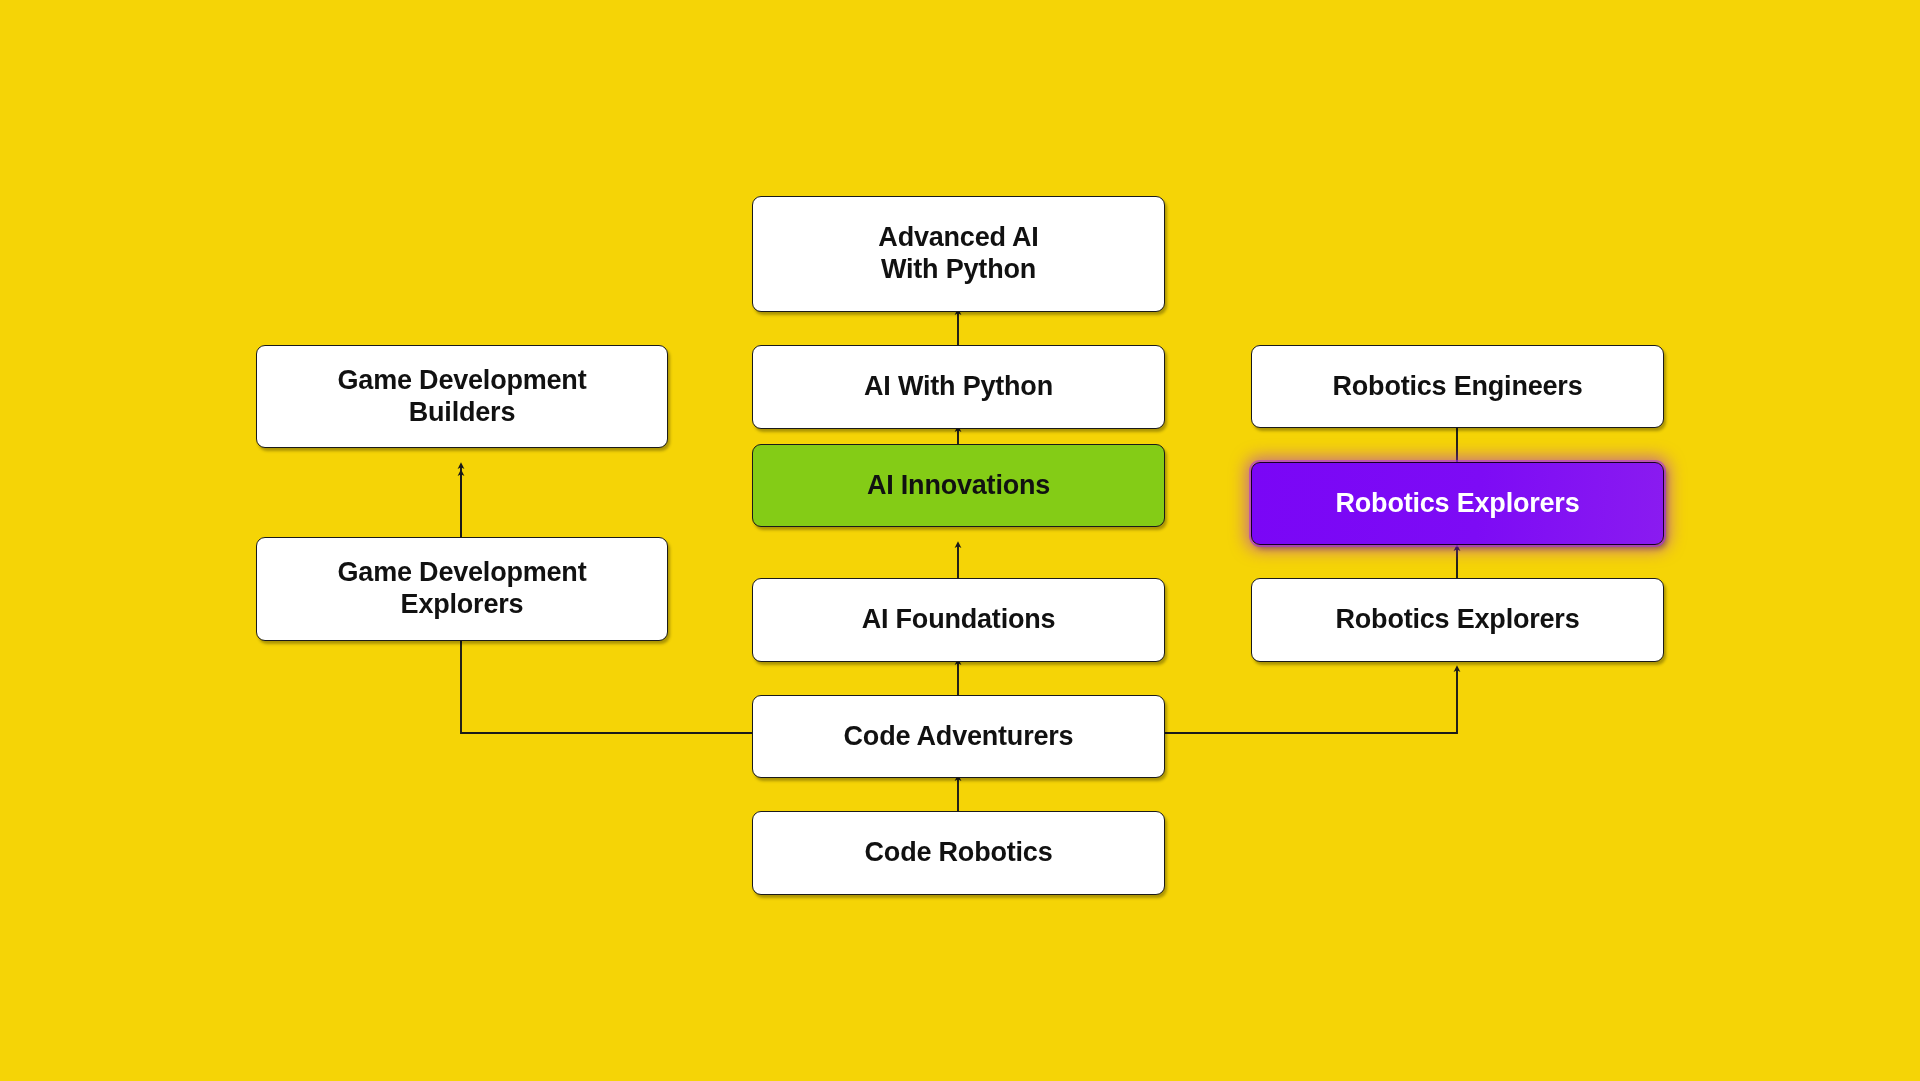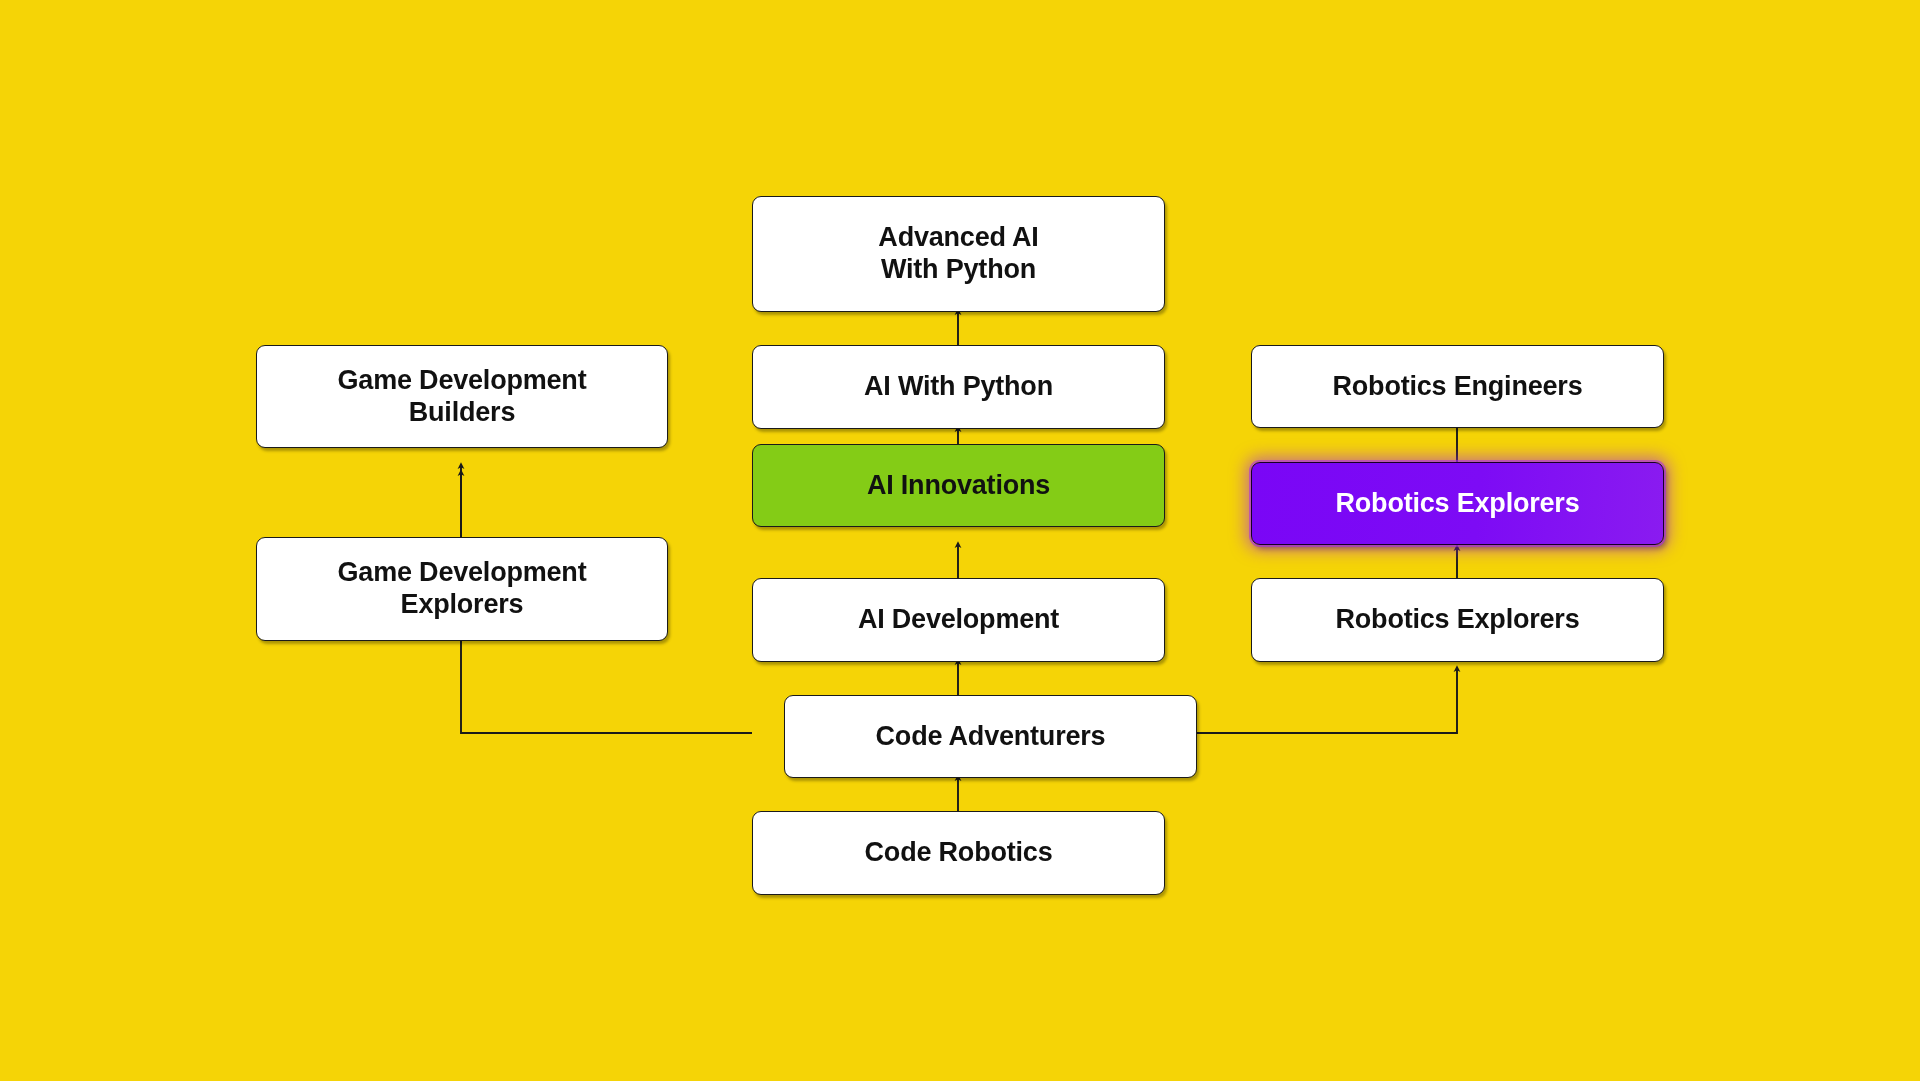--- a/index.html
+++ b/index.html
@@ -114,24 +114,24 @@
 
   <div class="node" style="left: 752px; top: 345px; width: 413px; height: 84px; background: rgb(255, 255, 255); border-color: rgb(26, 26, 26);">
     <span class="node-label">AI With Python</span>
   </div>
 
   <div class="node" style="left: 752px; top: 444px; width: 413px; height: 83px; background: #84cc16; border-color: rgb(26, 26, 26);">
     <span class="node-label">AI Innovations</span>
   </div>
 
   <div class="node" style="left: 752px; top: 578px; width: 413px; height: 84px; background: rgb(255, 255, 255); border-color: rgb(26, 26, 26);">
-    <span class="node-label">AI Development</span>
+    <span class="node-label">AI Foundations</span>
   </div>
 
-  <div class="node" style="left: 752px; top: 695px; width: 413px; height: 83px; background: rgb(255, 255, 255); border-color: rgb(26, 26, 26); margin-left: 32px;">
+  <div class="node" style="left: 752px; top: 695px; width: 413px; height: 83px; background: rgb(255, 255, 255); border-color: rgb(26, 26, 26);">
     <span class="node-label">Code Adventurers</span>
   </div>
 
   <div class="node" style="left: 752px; top: 811px; width: 413px; height: 84px; background: rgb(255, 255, 255); border-color: rgb(26, 26, 26);">
     <span class="node-label">Code Robotics</span>
   </div>
 
   <div class="node two-line" style="left: 256px; top: 345px; width: 412px; height: 103px; background: rgb(255, 255, 255); border-color: rgb(26, 26, 26);">
     <span class="node-label">Game Development
 Builders</span>

